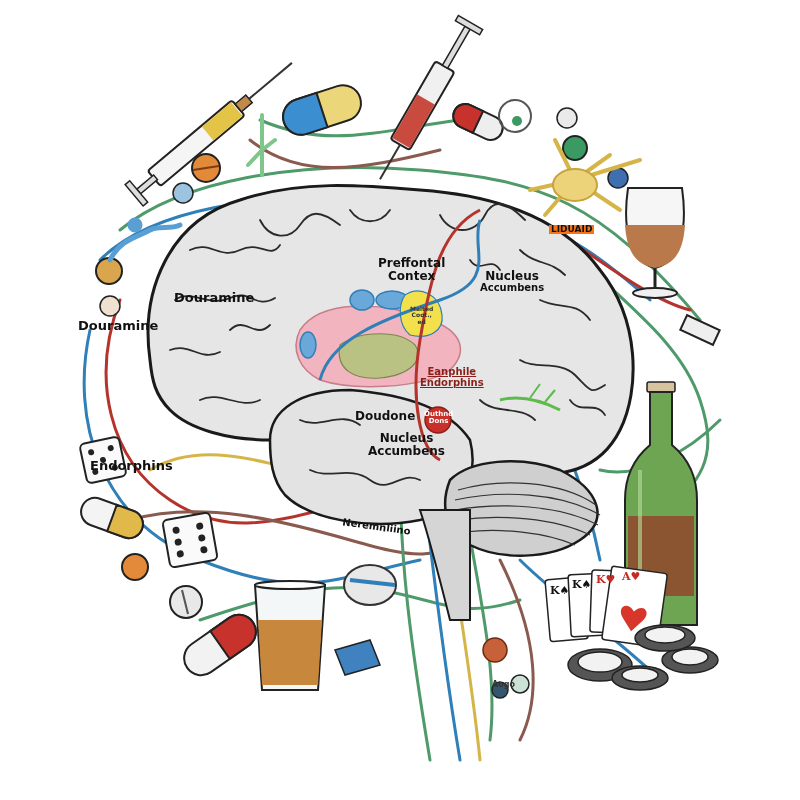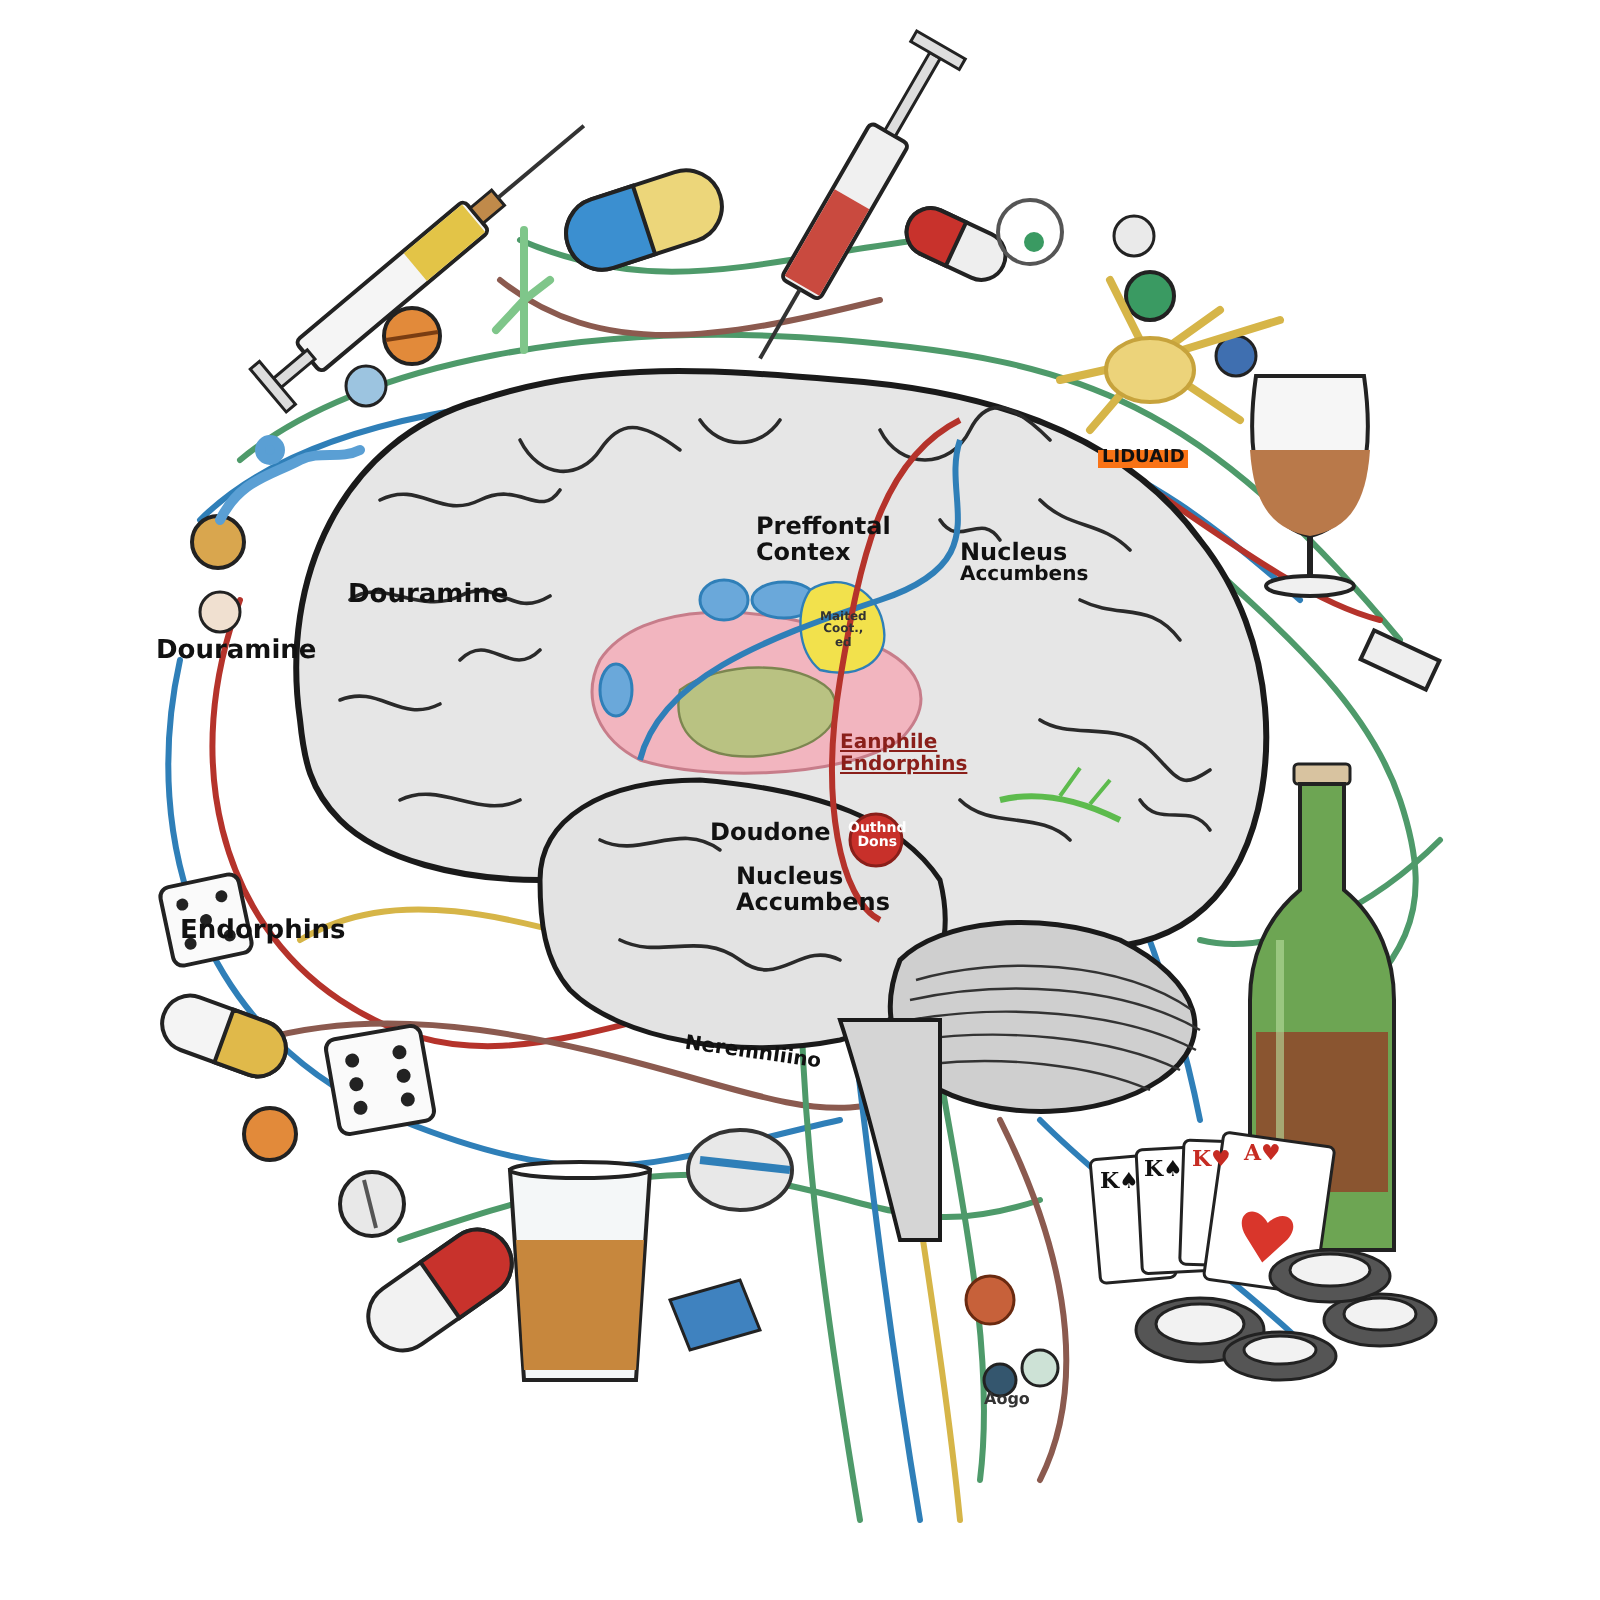--- a/index.html
+++ b/index.html
@@ -1,19 +1,19 @@
 <!DOCTYPE html>
 <html><head>
 <meta charset="utf-8">
 <style>
   html, body { margin:0; padding:0; background:#ffffff; }
   body { width:800px; height:800px; overflow:hidden; position:relative; font-family:"Liberation Sans", sans-serif; }
   #stage { position:absolute; left:0; top:0; width:800px; height:800px; }
   .lbl { position:absolute; color:#111; font-family:"DejaVu Sans", sans-serif; font-weight:bold; line-height:1.05; white-space:nowrap; }
-  .lbl.center { text-align:left; }
+  .lbl.center { text-align:center; }
   .lbl.red { color:#8a1f1a; font-weight:bold; }
   .lbl.small { font-size:10px; }
   .lbl.med { font-size:12px; }
   .lbl.big { font-size:13px; }
   .lbl.white { color:#fff; font-size:7px; text-align:center; }
   .lbl.tiny { font-size:6px; color:#333; text-align:center; }
   .card-lbl { position:absolute; font-family:"DejaVu Serif", serif; font-size:11px; font-weight:bold; }
 </style>
 </head>
 <body>
@@ -267,20 +267,20 @@
   <div>Outhnd</div>
   <div>Dons</div>
 </div>
 <div class="lbl" style="left:549px;top:187px;font-size:9px;background:#f97316;padding:0 2px;margin-top:38px;">LIDUAID</div>
 <div class="lbl" style="left:342px;top:522px;font-size:10px;transform:rotate(8deg);">Neremnliino</div>
 <div class="lbl tiny" style="left:410px;top:306px;">
   <div>Maited</div>
   <div>Coot.,</div>
   <div>ed</div>
 </div>
-<div class="lbl" style="left:492px;top:696px;font-size:8px;color:#333;">Aogo</div>
+<div class="lbl" style="left:492px;top:681px;font-size:8px;color:#333;">Aogo</div>
 
 
 <div class="card-lbl" style="left:550px;top:584px;color:#111;">K♠</div>
 <div class="card-lbl" style="left:572px;top:578px;color:#111;">K♠</div>
 <div class="card-lbl" style="left:596px;top:573px;color:#c62b22;">K♥</div>
 <div class="card-lbl" style="left:622px;top:570px;color:#c62b22;">A♥</div>
 </div>
 
 </body></html>

